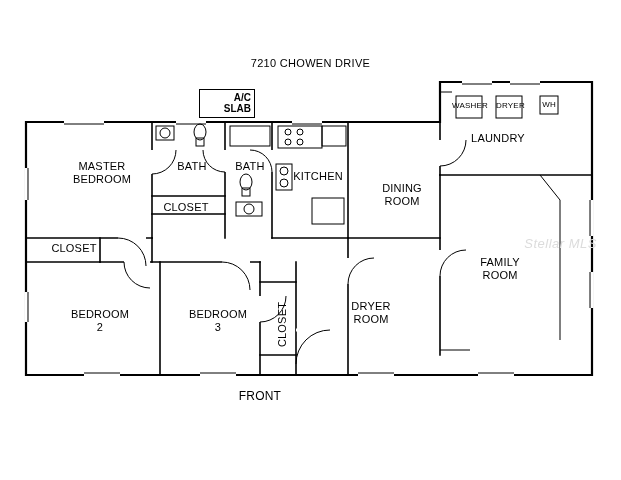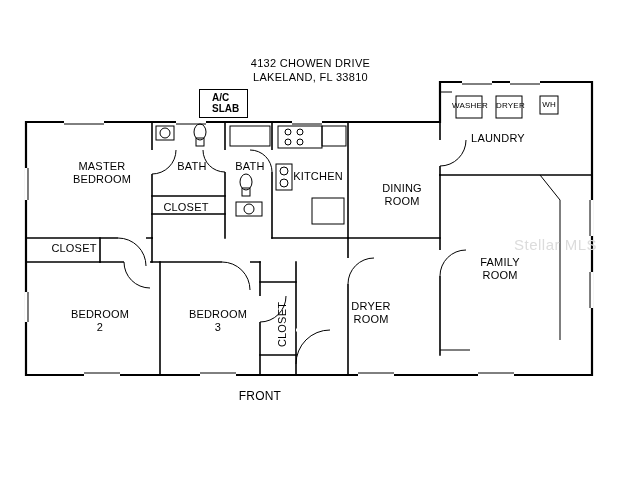--- a/index.html
+++ b/index.html
@@ -47,32 +47,33 @@
   .vert {
     transform: rotate(-90deg);
     transform-origin: 50% 50%;
   }
   .acslab {
     position: absolute;
     border: 1.4px solid #000;
     background: #fff;
     font-size: 10px;
     line-height: 11px;
-    text-align: left;
-    padding: 2px 3px 3px 12px;
+    text-align: right;
+    padding: 2px 3px 3px 19px;
     color: #000;
     font-weight: bold;
   }
   .watermark {
     position: absolute;
     right: 24px;
     top: 236px;
-    font-size: 15px;
+    font-size: 13px;
     color: #dcdcdc;
     letter-spacing: 0.5px;
+    font-style: italic;
   }
 </style>
 </head>
 <body>
 
 <svg id="floorplan" viewBox="0 0 621 480">
   <g fill="none" stroke="#000" stroke-width="2.2" stroke-linecap="square">
 
     <path d="M26 122 L440 122 L440 82 L592 82 L592 375 L26 375 Z"></path>
   </g>
@@ -195,22 +196,21 @@
 
     <rect x="456" y="96" width="26" height="22"></rect>
     <rect x="496" y="96" width="26" height="22"></rect>
     <rect x="540" y="96" width="18" height="18"></rect>
     <line x1="440" y1="92" x2="452" y2="92"></line>
     <line x1="440" y1="92" x2="440" y2="104"></line>
   </g>
 </svg>
 
 <div class="title-block">
-  <div>4132 CHOWEN DRIVE</div>
-  <div>LAKELAND, FL 33810</div>
+  <div>7210 CHOWEN DRIVE</div>
 </div>
 
 <div class="acslab" style="left:199px; top:89px; width:32px;">
   <div>A/C</div>
   <div>SLAB</div>
 </div>
 
 <div class="lbl two" style="left:62px; top:160px; width:80px;">
   <div>MASTER</div>
   <div>BEDROOM</div>

